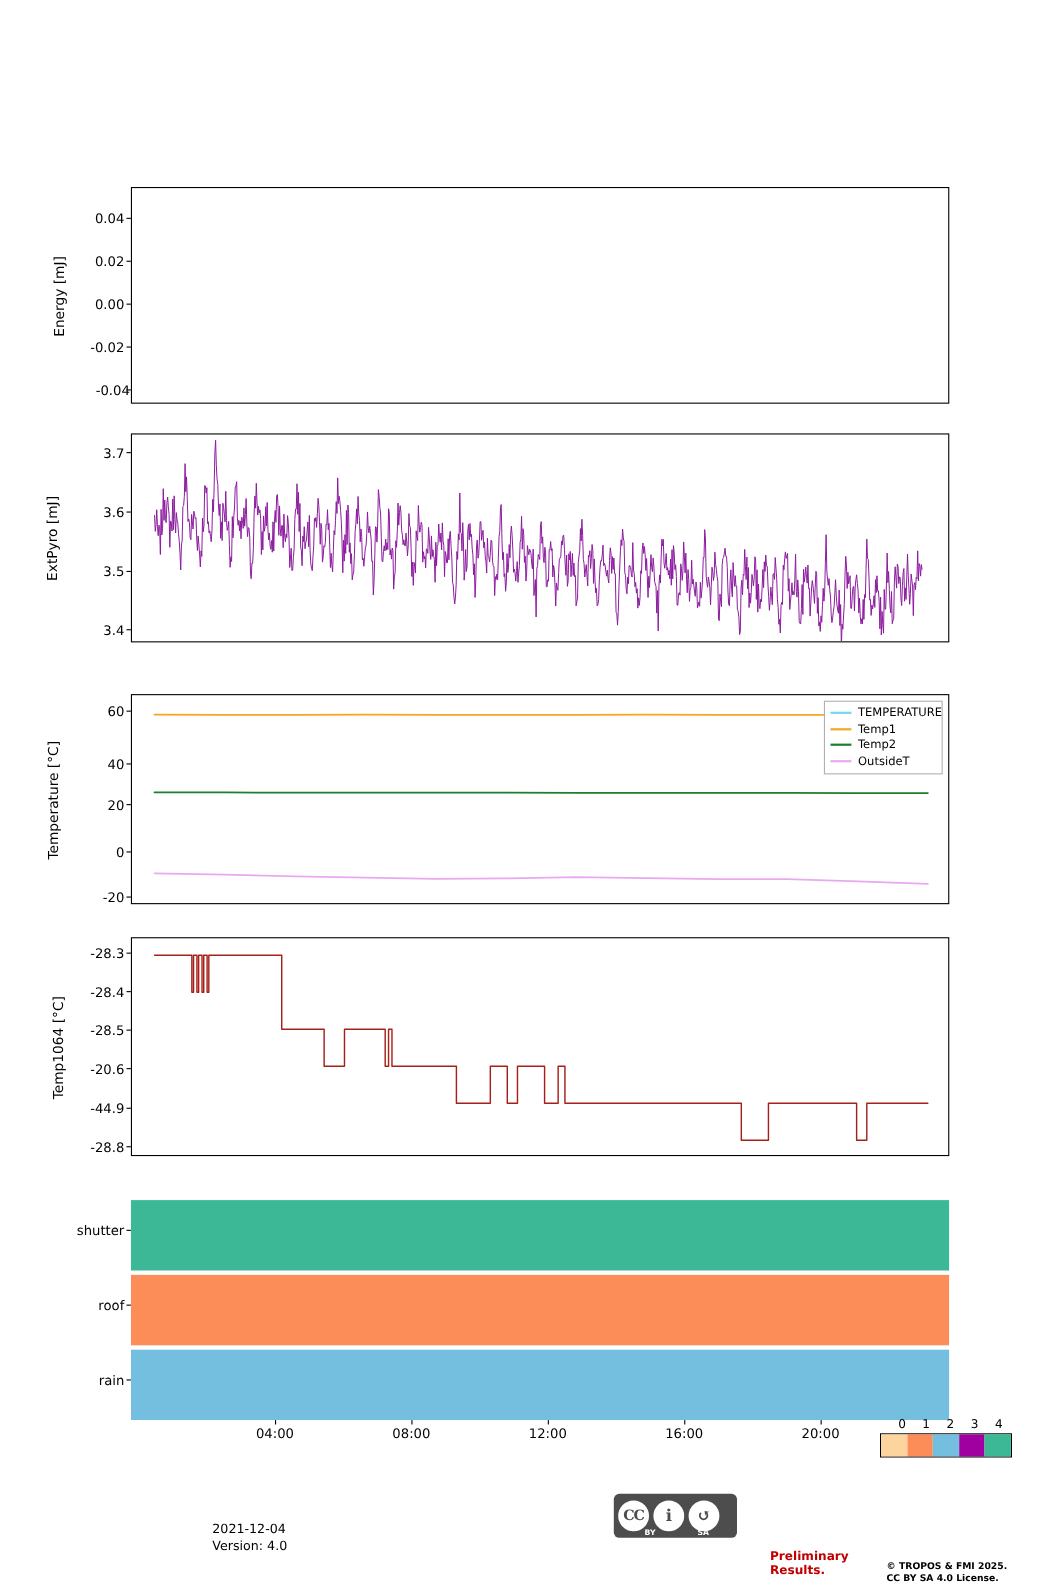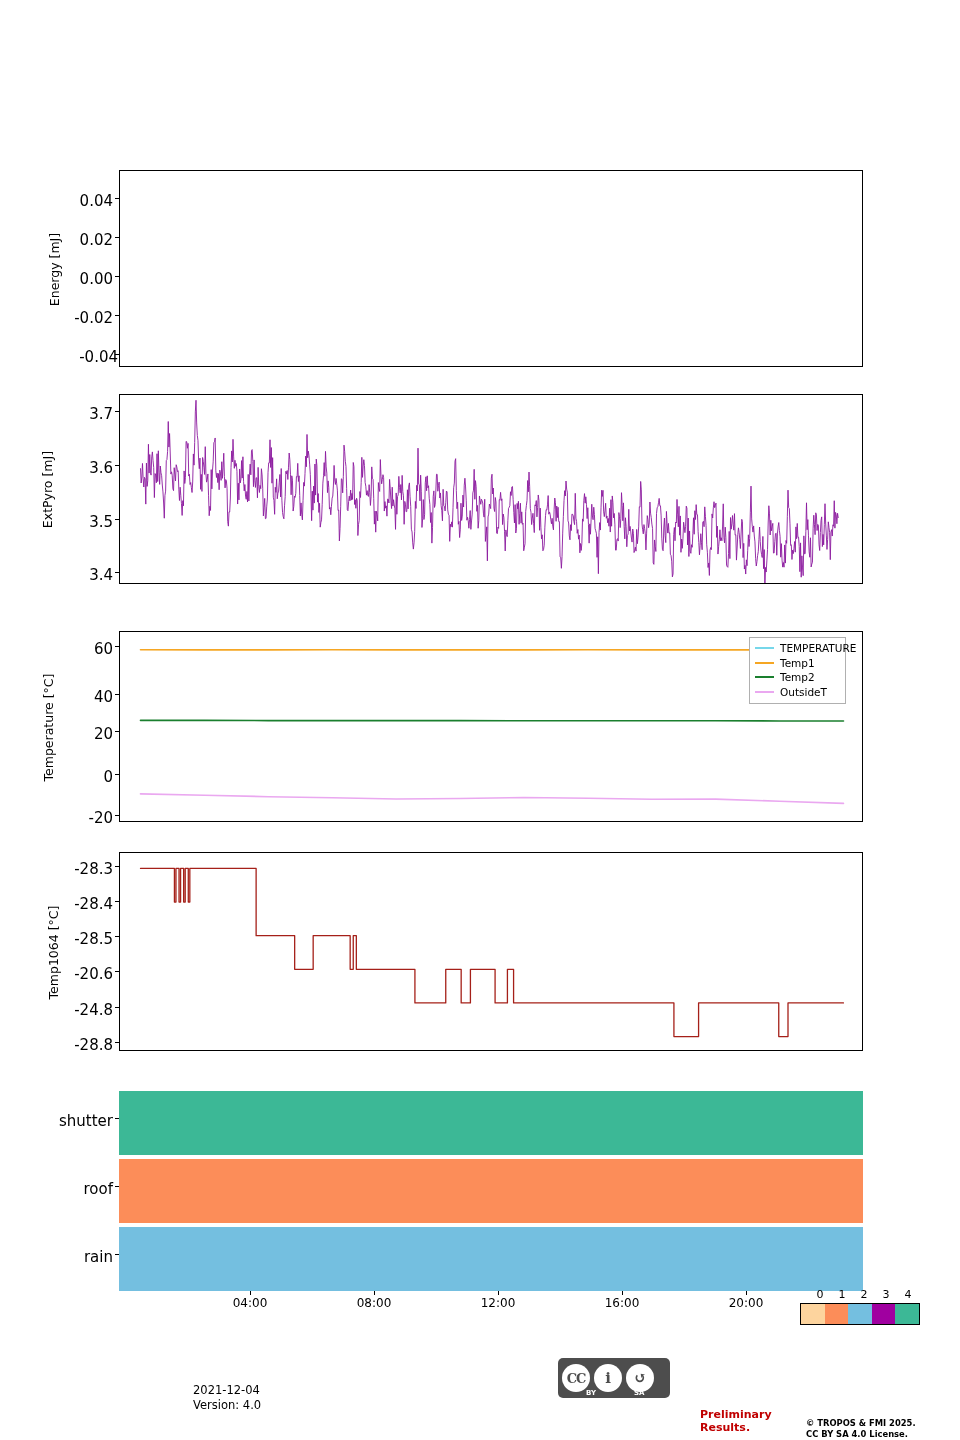--- a/index.html
+++ b/index.html
@@ -41,21 +41,21 @@
   }
   .ylabel {
     position: absolute;
     font-size: 12.5px;
     transform-origin: 50% 50%;
     white-space: nowrap;
     text-align: center;
   }
   .ytick {
     position: absolute;
-    font-size: 15px;
+    font-size: 12px;
     text-align: right;
     white-space: nowrap;
   }
   .xtick {
     position: absolute;
     font-size: 12px;
     text-align: center;
     white-space: nowrap;
   }
   .ytickmark {
@@ -218,21 +218,21 @@
   <div class="ytick" style="left:73px; top:688px; width:40px;">40</div>
   <div class="ytick" style="left:73px; top:725px; width:40px;">20</div>
   <div class="ytick" style="left:73px; top:768px; width:40px;">0</div>
   <div class="ytick" style="left:66px; top:809px; width:47px;">-20</div>
   <div class="ytickmark" style="left:115px; top:646px;"></div>
   <div class="ytickmark" style="left:115px; top:694px;"></div>
   <div class="ytickmark" style="left:115px; top:731px;"></div>
   <div class="ytickmark" style="left:115px; top:774px;"></div>
   <div class="ytickmark" style="left:115px; top:815px;"></div>
 
-  <div class="legend" style="left:749px; top:637px; width:97px;">
+  <div class="legend" style="left:749px; top:637px; width:108px;">
     <div class="legend-row">
       <span class="legend-swatch" style="background:#76d7ea;"></span>
       <span>TEMPERATURE</span>
     </div>
     <div class="legend-row">
       <span class="legend-swatch" style="background:#f5a623;"></span>
       <span>Temp1</span>
     </div>
     <div class="legend-row">
       <span class="legend-swatch" style="background:#1a7f2e;"></span>
@@ -247,21 +247,21 @@
   <div class="axes" style="left:119px; top:852px; width:744px; height:199px; overflow:hidden;">
     <svg id="svg-temp1064" width="744" height="199" viewBox="0 0 744 199" preserveAspectRatio="none">
         <polyline points="20.50,15.45 51.33,15.45 51.33,15.45 54.42,15.45 54.42,49.07 55.96,49.07 55.96,15.45 59.04,15.45 59.04,49.07 60.58,49.07 60.58,15.45 63.67,15.45 63.67,49.07 65.21,49.07 65.21,15.45 68.29,15.45 68.29,49.07 69.83,49.07 69.83,15.45 72.92,15.45 72.92,15.45 134.58,15.45 134.58,15.45 136.12,15.45 136.12,82.69 171.58,82.69 171.58,82.69 174.67,82.69 174.67,116.31 190.08,116.31 190.08,116.31 193.17,116.31 193.17,82.69 227.08,82.69 227.08,82.69 230.17,82.69 230.17,116.31 233.25,116.31 233.25,82.69 236.33,82.69 236.33,116.31 291.83,116.31 291.83,116.31 294.92,116.31 294.92,149.93 322.67,149.93 322.67,149.93 325.75,149.93 325.75,116.31 338.08,116.31 338.08,116.31 341.17,116.31 341.17,149.93 347.33,149.93 347.33,149.93 350.42,149.93 350.42,116.31 372.00,116.31 372.00,116.31 375.08,116.31 375.08,149.93 384.33,149.93 384.33,149.93 387.42,149.93 387.42,116.31 390.50,116.31 390.50,116.31 393.58,116.31 393.58,149.93 550.83,149.93 550.83,149.93 553.92,149.93 553.92,183.55 575.50,183.55 575.50,183.55 578.58,183.55 578.58,149.93 655.67,149.93 655.67,149.93 658.75,149.93 658.75,183.55 664.92,183.55 664.92,183.55 668.00,183.55 668.00,149.93 723.50,149.93 723.50,149.93" fill="none" stroke="#a52019" stroke-width="1.3" stroke-linejoin="round" stroke-linecap="round"></polyline>
       </svg>
   </div>
   <div class="ylabel" style="left:-37px; top:945px; width:180px; transform:rotate(-90deg);">Temp1064 [°C]</div>
   <div class="ytick" style="left:58px; top:860px; width:55px;">-28.3</div>
   <div class="ytick" style="left:58px; top:895px; width:55px;">-28.4</div>
   <div class="ytick" style="left:58px; top:930px; width:55px;">-28.5</div>
   <div class="ytick" style="left:58px; top:965px; width:55px;">-20.6</div>
-  <div class="ytick" style="left:58px; top:1001px; width:55px;">-24.8</div>
+  <div class="ytick" style="left:58px; top:1001px; width:55px;">-44.9</div>
   <div class="ytick" style="left:58px; top:1036px; width:55px;">-28.8</div>
   <div class="ytickmark" style="left:115px; top:866px;"></div>
   <div class="ytickmark" style="left:115px; top:901px;"></div>
   <div class="ytickmark" style="left:115px; top:936px;"></div>
   <div class="ytickmark" style="left:115px; top:971px;"></div>
   <div class="ytickmark" style="left:115px; top:1007px;"></div>
   <div class="ytickmark" style="left:115px; top:1042px;"></div>
 
   <div class="axes" style="left:119px; top:1091px; width:744px; height:200px; overflow:hidden; border:none;">
     <div class="flagband" style="top:0px; height:64px; background:#3cb896;"></div>

